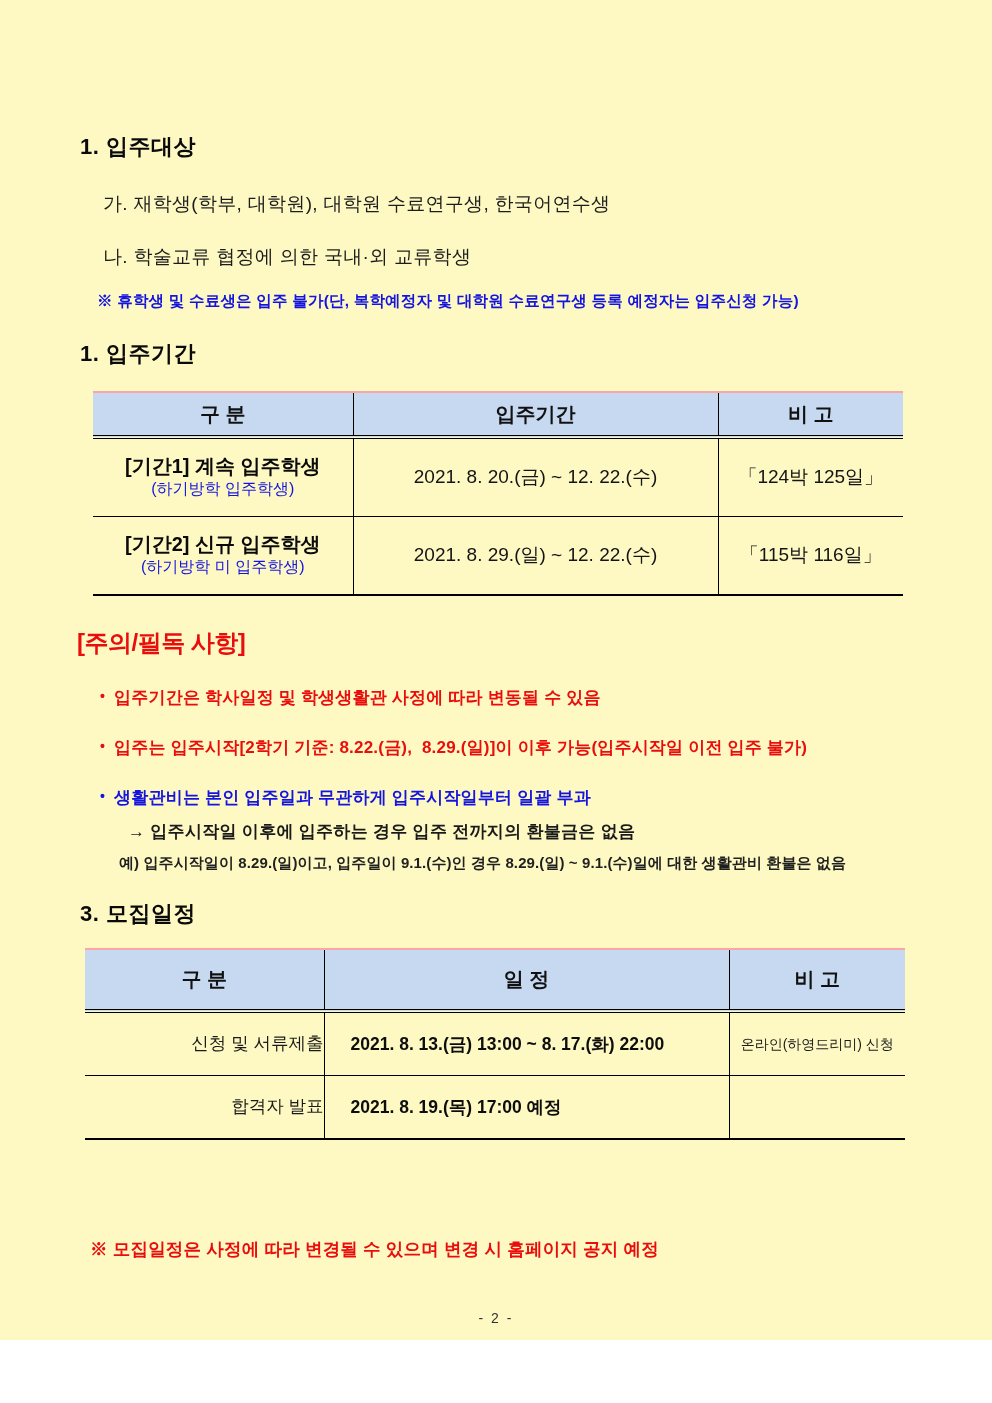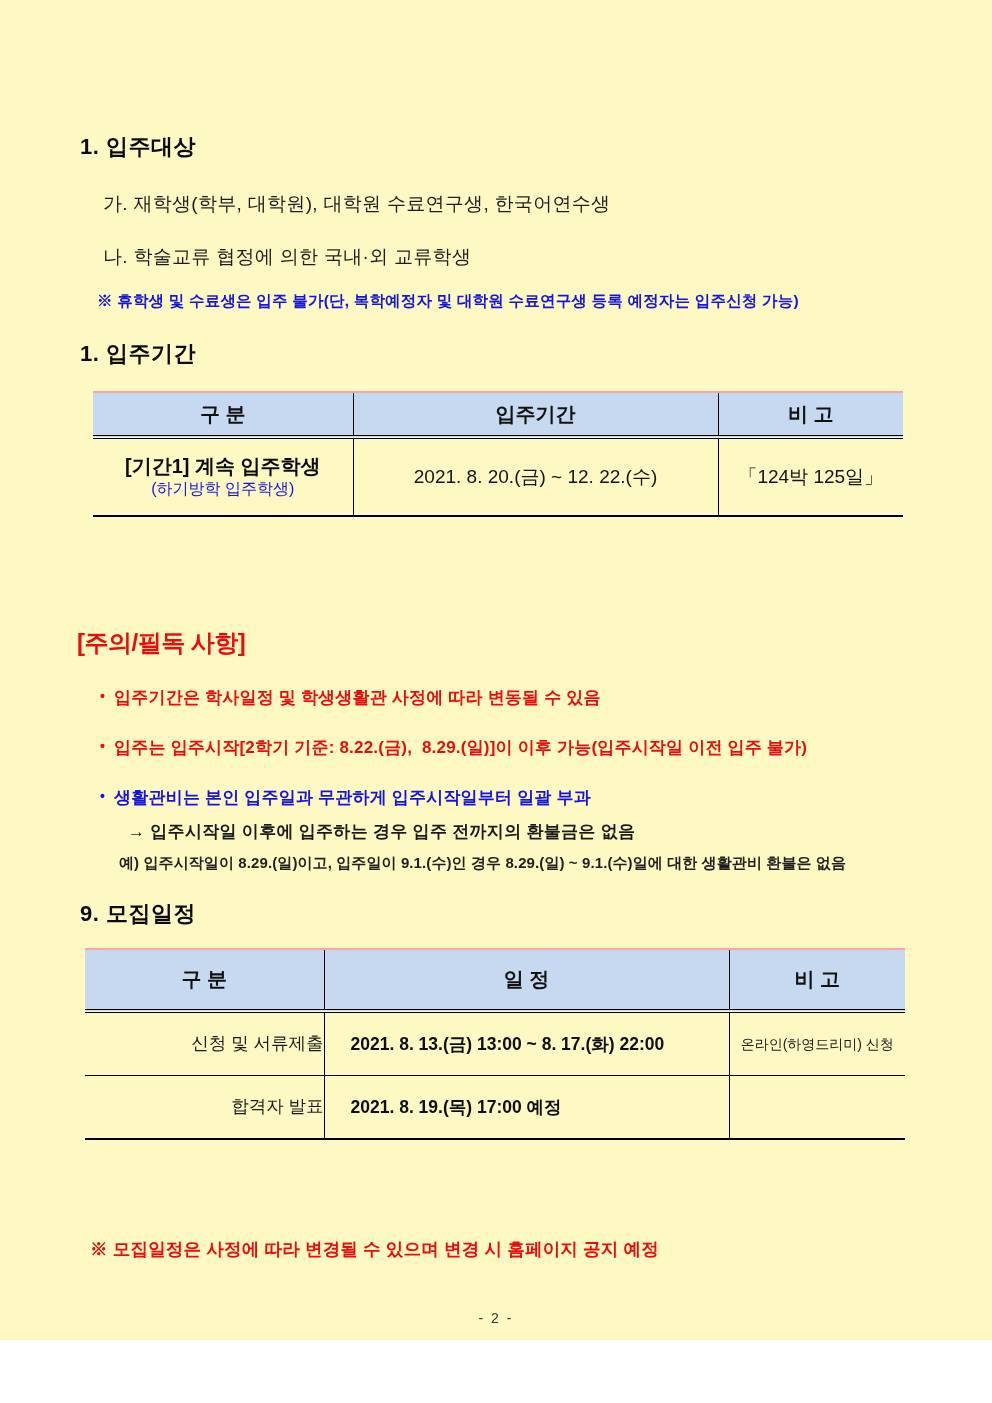--- a/index.html
+++ b/index.html
@@ -86,35 +86,43 @@
     </thead>
     <tbody>
       <tr>
         <td style="height:79px;">
           <div class="cat-main">[기간1] 계속 입주학생</div>
           <div class="cat-sub">(하기방학 입주학생)</div>
         </td>
         <td class="period">2021. 8. 20.(금) ~ 12. 22.(수)</td>
         <td class="remark">「124박 125일」</td>
       </tr>
+      <tr>
+        <td style="height:79px;">
+          <div class="cat-main">[기간2] 신규 입주학생</div>
+          <div class="cat-sub">(하기방학 미 입주학생)</div>
+        </td>
+        <td class="period">2021. 8. 29.(일) ~ 12. 22.(수)</td>
+        <td class="remark">「115박 116일」</td>
+      </tr>
     </tbody>
   </table>
 
   <div class="abs notice-title" style="left:77px; top:627px;">[주의/필독 사항]</div>
 
   <div class="abs bullet-line c-red" style="left:100px; top:686px;"><span class="dot">•</span><span>입주기간은 학사일정 및 학생생활관 사정에 따라 변동될 수 있음</span></div>
 
   <div class="abs bullet-line c-red" style="left:100px; top:736px;"><span class="dot">•</span><span>입주는 입주시작[2학기 기준: 8.22.(금),  8.29.(일)]이 이후 가능(입주시작일 이전 입주 불가)</span></div>
 
   <div class="abs bullet-line c-blue" style="left:100px; top:786px;"><span class="dot">•</span><span>생활관비는 본인 입주일과 무관하게 입주시작일부터 일괄 부과</span></div>
 
   <div class="abs arrow-line" style="left:128px; top:820px;">→ 입주시작일 이후에 입주하는 경우 입주 전까지의 환불금은 없음</div>
   <div class="abs example-line" style="left:119px; top:854px;">예) 입주시작일이 8.29.(일)이고, 입주일이 9.1.(수)인 경우 8.29.(일) ~ 9.1.(수)일에 대한 생활관비 환불은 없음</div>
 
-  <div class="abs sec-title" style="left:80px; top:899px;">9. 모집일정</div>
+  <div class="abs sec-title" style="left:80px; top:899px;">3. 모집일정</div>
 
   <table class="abs t2" style="left:85px; top:948px; width:820px;">
     <colgroup>
         <col style="width:239px">
         <col style="width:405px">
         <col style="width:176px">
       </colgroup>
     <thead>
       <tr>
         <th style="height:62px;">구  분</th>

